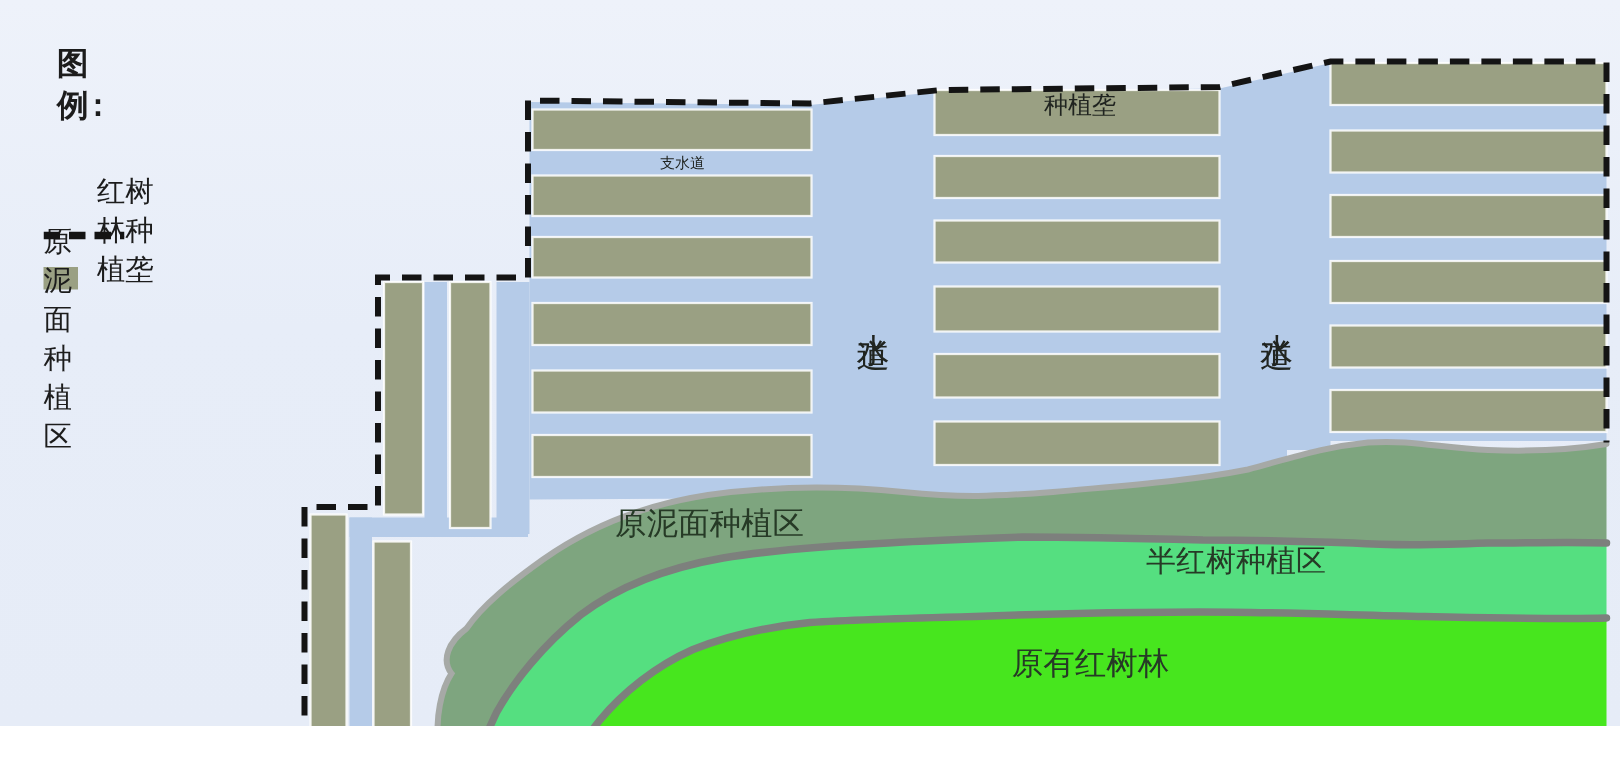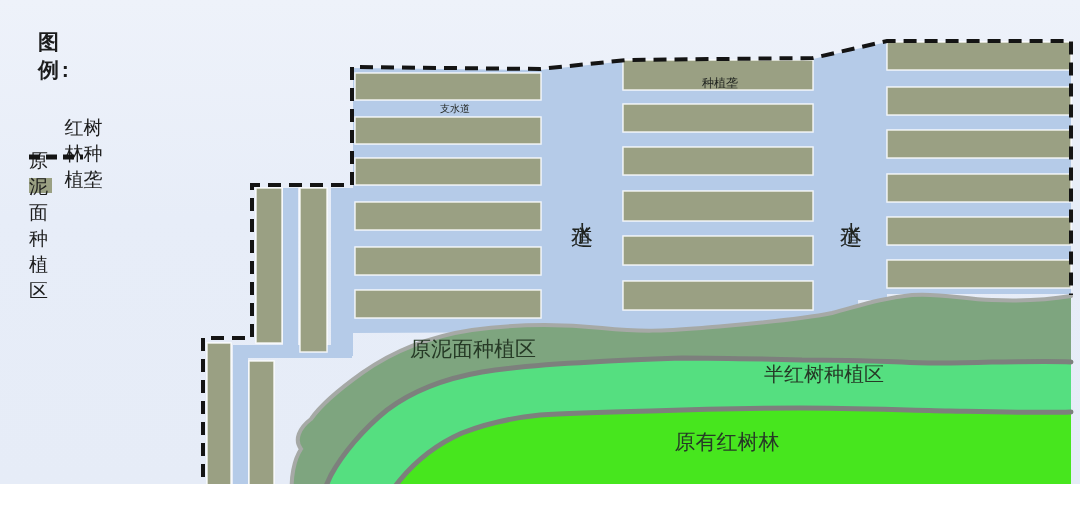--- a/index.html
+++ b/index.html
@@ -187,20 +187,20 @@
     </div>
     <div class="legend-row row2">
       <svg class="legend-dash" width="54" height="18">
         <line x1="0" y1="9" x2="54" y2="9" stroke="var(--c-boundary)" stroke-width="5" stroke-dasharray="11 6"></line>
       </svg>
       <span class="legend-label">原泥面种植区</span>
     </div>
   </div>
 
   <div class="lbl" style="left:455px;top:109px;font-size:10px;">支水道</div>
-  <div class="lbl" style="left:720px;top:83px;font-size:12px;">种植垄</div>
+  <div class="lbl" style="left:720px;top:71px;font-size:16px;">种植垄</div>
   <div class="lbl vertical" style="left:580px;top:209px;font-size:22px;">水道</div>
   <div class="lbl vertical" style="left:849px;top:209px;font-size:22px;">水道</div>
   <div class="lbl band" style="left:473px;top:349px;font-size:21px;">原泥面种植区</div>
   <div class="lbl band" style="left:824px;top:374px;font-size:20px;">半红树种植区</div>
   <div class="lbl band" style="left:727px;top:442px;font-size:21px;">原有红树林</div>
 
 </div>
 
 </body></html>

